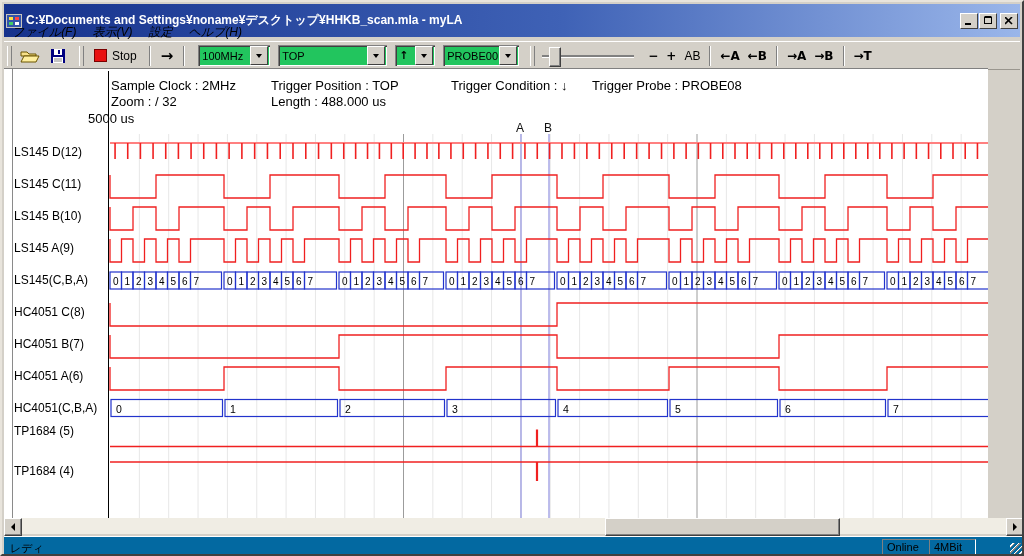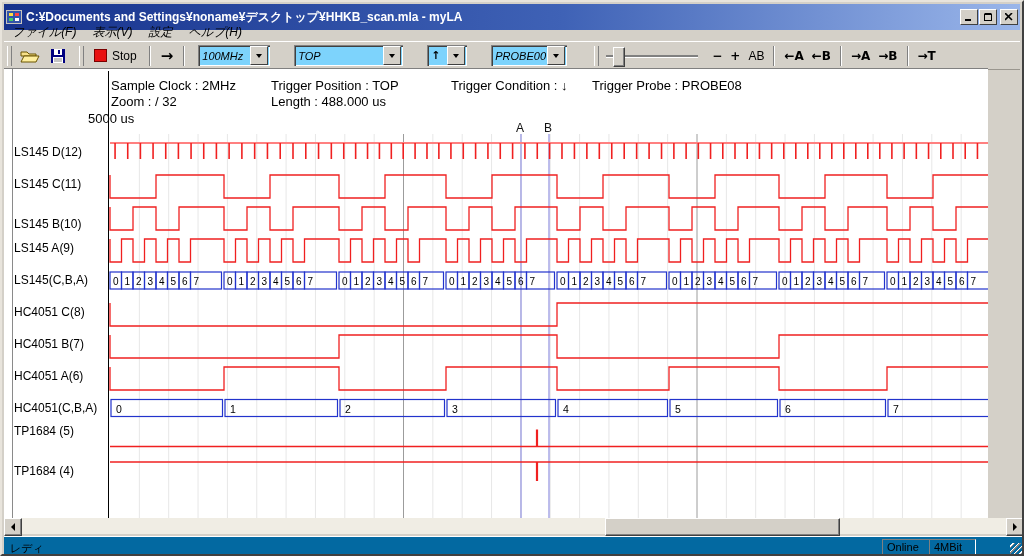--- a/index.html
+++ b/index.html
@@ -1,37 +1,37 @@
 <!DOCTYPE html>
 <html><head>
 <meta charset="utf-8">
 <style>
   html,body{margin:0;padding:0;}
   body{width:1024px;height:556px;font-family:"Liberation Sans","DejaVu Sans",sans-serif;background:#808080;}
   .screen{position:relative;width:1020px;height:552px;background:#d4d0c8;border:2px solid;border-color:#e8e4dc #404040 #404040 #e8e4dc;box-sizing:content-box;margin:0;overflow:hidden;}
   
-  .titlebar{position:absolute;left:2px;top:2px;right:2px;height:26px;background:linear-gradient(90deg,#16328c 0%,#3f62b6 55%,#9ab6ea 100%);display:flex;align-items:center;color:#fff;}
+  .titlebar{position:absolute;left:2px;top:2px;right:2px;height:33px;background:linear-gradient(90deg,#16328c 0%,#3f62b6 55%,#9ab6ea 100%);display:flex;align-items:center;color:#fff;}
   .app-icon{width:16px;height:14px;margin:0 4px 0 2px;flex:0 0 auto;}
   .title-text{font-size:12px;font-weight:bold;white-space:nowrap;overflow:hidden;flex:1;}
   .win-btns{display:flex;align-items:center;margin-right:2px;gap:0;}
   .win-btn{width:16px;height:14px;background:#d4d0c8;border:1px solid;border-color:#fff #404040 #404040 #fff;display:flex;align-items:center;justify-content:center;font-size:9px;color:#000;line-height:1;margin-left:1px;}
   .win-btn.close{margin-left:3px;}
   .glyph{font-family:"DejaVu Sans",sans-serif;font-weight:bold;}
   
   .menubar{position:absolute;left:2px;top:21px;right:2px;height:18px;display:flex;align-items:center;font-size:12px;color:#000;font-style:italic;}
   .menu-item{padding:1px 8px;}
   
   .toolbar{position:absolute;left:2px;top:39px;right:2px;height:27px;border-top:1px solid #fff;border-bottom:1px solid #9a968e;display:flex;align-items:center;font-size:12px;color:#000;}
   .grip{width:3px;height:20px;border-left:1px solid #fff;border-right:1px solid #808080;margin:0 3px;}
   .tsep{width:1px;height:20px;background:#808080;border-right:1px solid #fff;margin:0 5px;}
   .tbtn{display:flex;align-items:center;justify-content:center;height:22px;padding:0 5px;}
   .tbtn svg{display:block;}
   .stop-btn{display:flex;align-items:center;gap:5px;height:22px;padding:0 7px;}
   .stop-sq{width:11px;height:11px;background:#e81111;border:1px solid #7a0000;}
-  .combo{height:21px;background:#7dd3fc;box-shadow:inset 1px 1px 0 #808080,inset 2px 2px 0 #404040,inset -1px -1px 0 #fff;display:flex;align-items:center;margin-right:24px;font-style:italic;}
+  .combo{height:21px;background:#22c55e;box-shadow:inset 1px 1px 0 #808080,inset 2px 2px 0 #404040,inset -1px -1px 0 #fff;display:flex;align-items:center;margin-right:8px;}
   .combo .val{flex:1;font-size:11px;padding:0 4px;white-space:nowrap;overflow:hidden;}
   .combo .drop{width:16px;height:17px;margin:2px 2px 2px 0;background:#d4d0c8;border:1px solid;border-color:#fff #404040 #404040 #fff;display:flex;align-items:center;justify-content:center;}
   .tri-down{width:0;height:0;border-left:3px solid transparent;border-right:3px solid transparent;border-top:4px solid #000;}
   .combo-clock{width:72px;margin-left:8px;}
   .combo-trigpos{width:109px;}
   .combo-edge{width:40px;}
   .combo-probe{width:76px;}
   .slider{position:relative;width:92px;height:20px;margin:0 10px 0 4px;}
   .slider .track{position:absolute;left:0;right:0;top:9px;height:2px;background:#808080;border-bottom:1px solid #fff;}
   .slider .thumb{position:absolute;left:7px;top:1px;width:10px;height:18px;background:#d4d0c8;border:1px solid;border-color:#fff #404040 #404040 #fff;box-shadow:inset -1px -1px 0 #808080;}
@@ -177,21 +177,21 @@
     <span class="info i-clock">Sample Clock : 2MHz</span>
     <span class="info i-trigpos">Trigger Position : TOP</span>
     <span class="info i-trigcond">Trigger Condition : ↓</span>
     <span class="info i-trigprobe">Trigger Probe : PROBE08</span>
     <span class="info i-zoom">Zoom : /  32</span>
     <span class="info i-length">Length : 488.000 us</span>
     <span class="info i-scale">5000 us</span>
     <div id="channel-labels">
         <div class="ch-label" style="top: 76px;">LS145 D(12)</div>
         <div class="ch-label" style="top: 108px;">LS145 C(11)</div>
-        <div class="ch-label" style="top: 140px; margin-top: 8px;">LS145 B(10)</div>
+        <div class="ch-label" style="top: 140px;">LS145 B(10)</div>
         <div class="ch-label" style="top: 172px;">LS145 A(9)</div>
         <div class="ch-label" style="top: 204px;">LS145(C,B,A)</div>
         <div class="ch-label" style="top: 236px;">HC4051 C(8)</div>
         <div class="ch-label" style="top: 268px;">HC4051 B(7)</div>
         <div class="ch-label" style="top: 300px;">HC4051 A(6)</div>
         <div class="ch-label" style="top: 331.5px;">HC4051(C,B,A)</div>
         <div class="ch-label" style="top: 355px;">TP1684 (5)</div>
         <div class="ch-label" style="top: 395px;">TP1684 (4)</div>
       </div>
     <svg id="wave-svg" width="1024" height="450" viewBox="0 68 1024 450">

